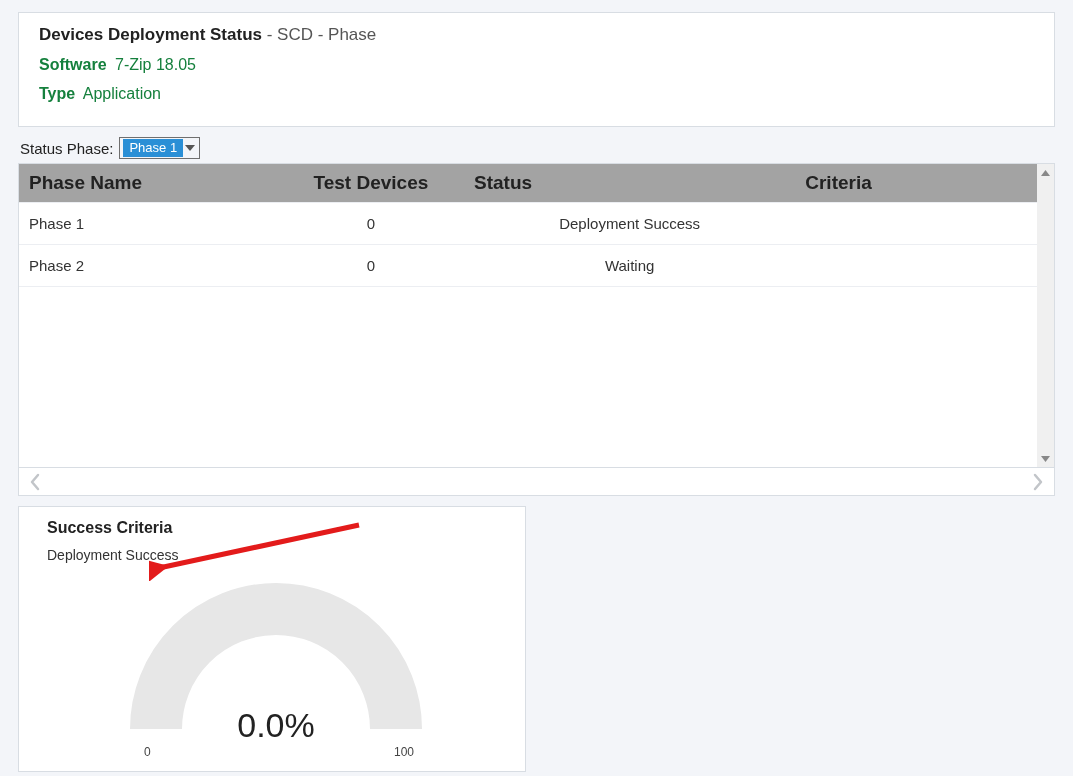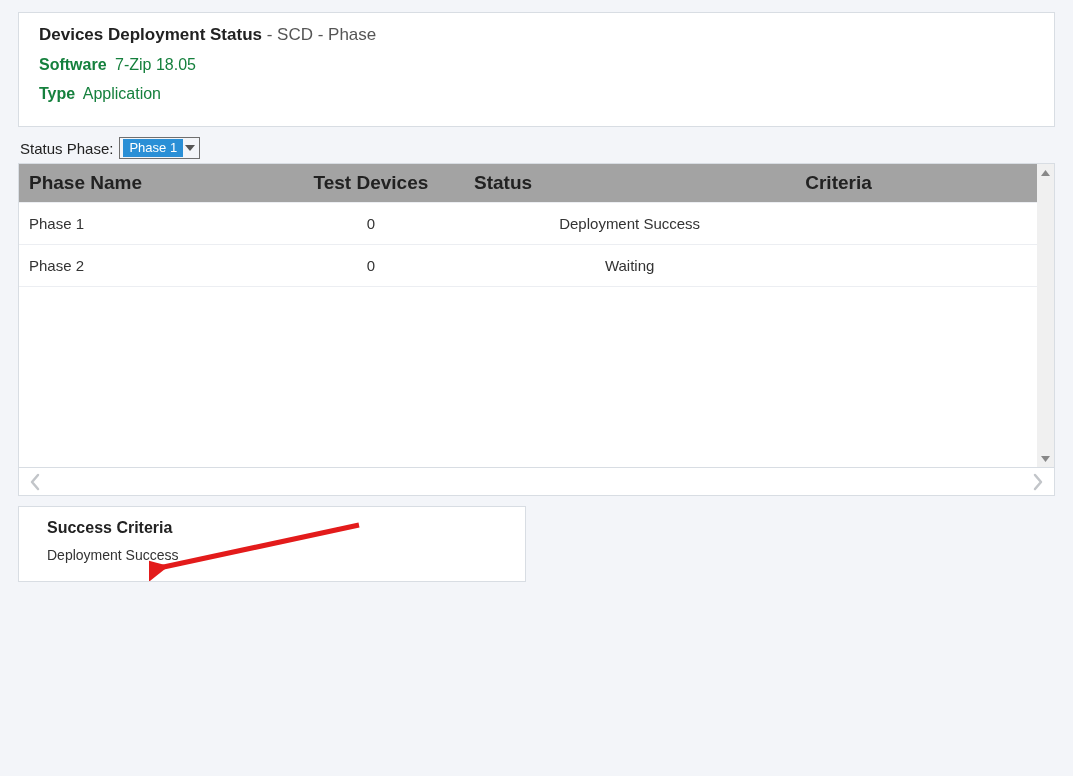--- a/index.html
+++ b/index.html
@@ -269,15 +269,23 @@
 
     <svg class="anno-arrow" width="220" height="60" viewBox="0 0 220 60">
       <defs>
         <marker id="arrhead" markerWidth="12" markerHeight="12" refX="2" refY="6" orient="auto">
           <path d="M12 0 L0 6 L12 12 Z" fill="#e31b1b"></path>
         </marker>
       </defs>
       <line x1="210" y1="4" x2="10" y2="47" stroke="#e31b1b" stroke-width="5" marker-end="url(#arrhead)"></line>
     </svg>
 
+    <div class="gauge-wrap">
+      <svg class="gauge-svg" width="300" height="170" viewBox="0 0 300 170">
+        <path d="M 30 160 A 120 120 0 0 1 270 160" fill="none" stroke="#e7e7e7" stroke-width="52" stroke-linecap="butt"></path>
+      </svg>
+      <div class="gauge-value">0.0%</div>
+      <div class="gauge-tick left">0</div>
+      <div class="gauge-tick right">100</div>
+    </div>
   </div>
 
 </div>
 
 </body></html>

